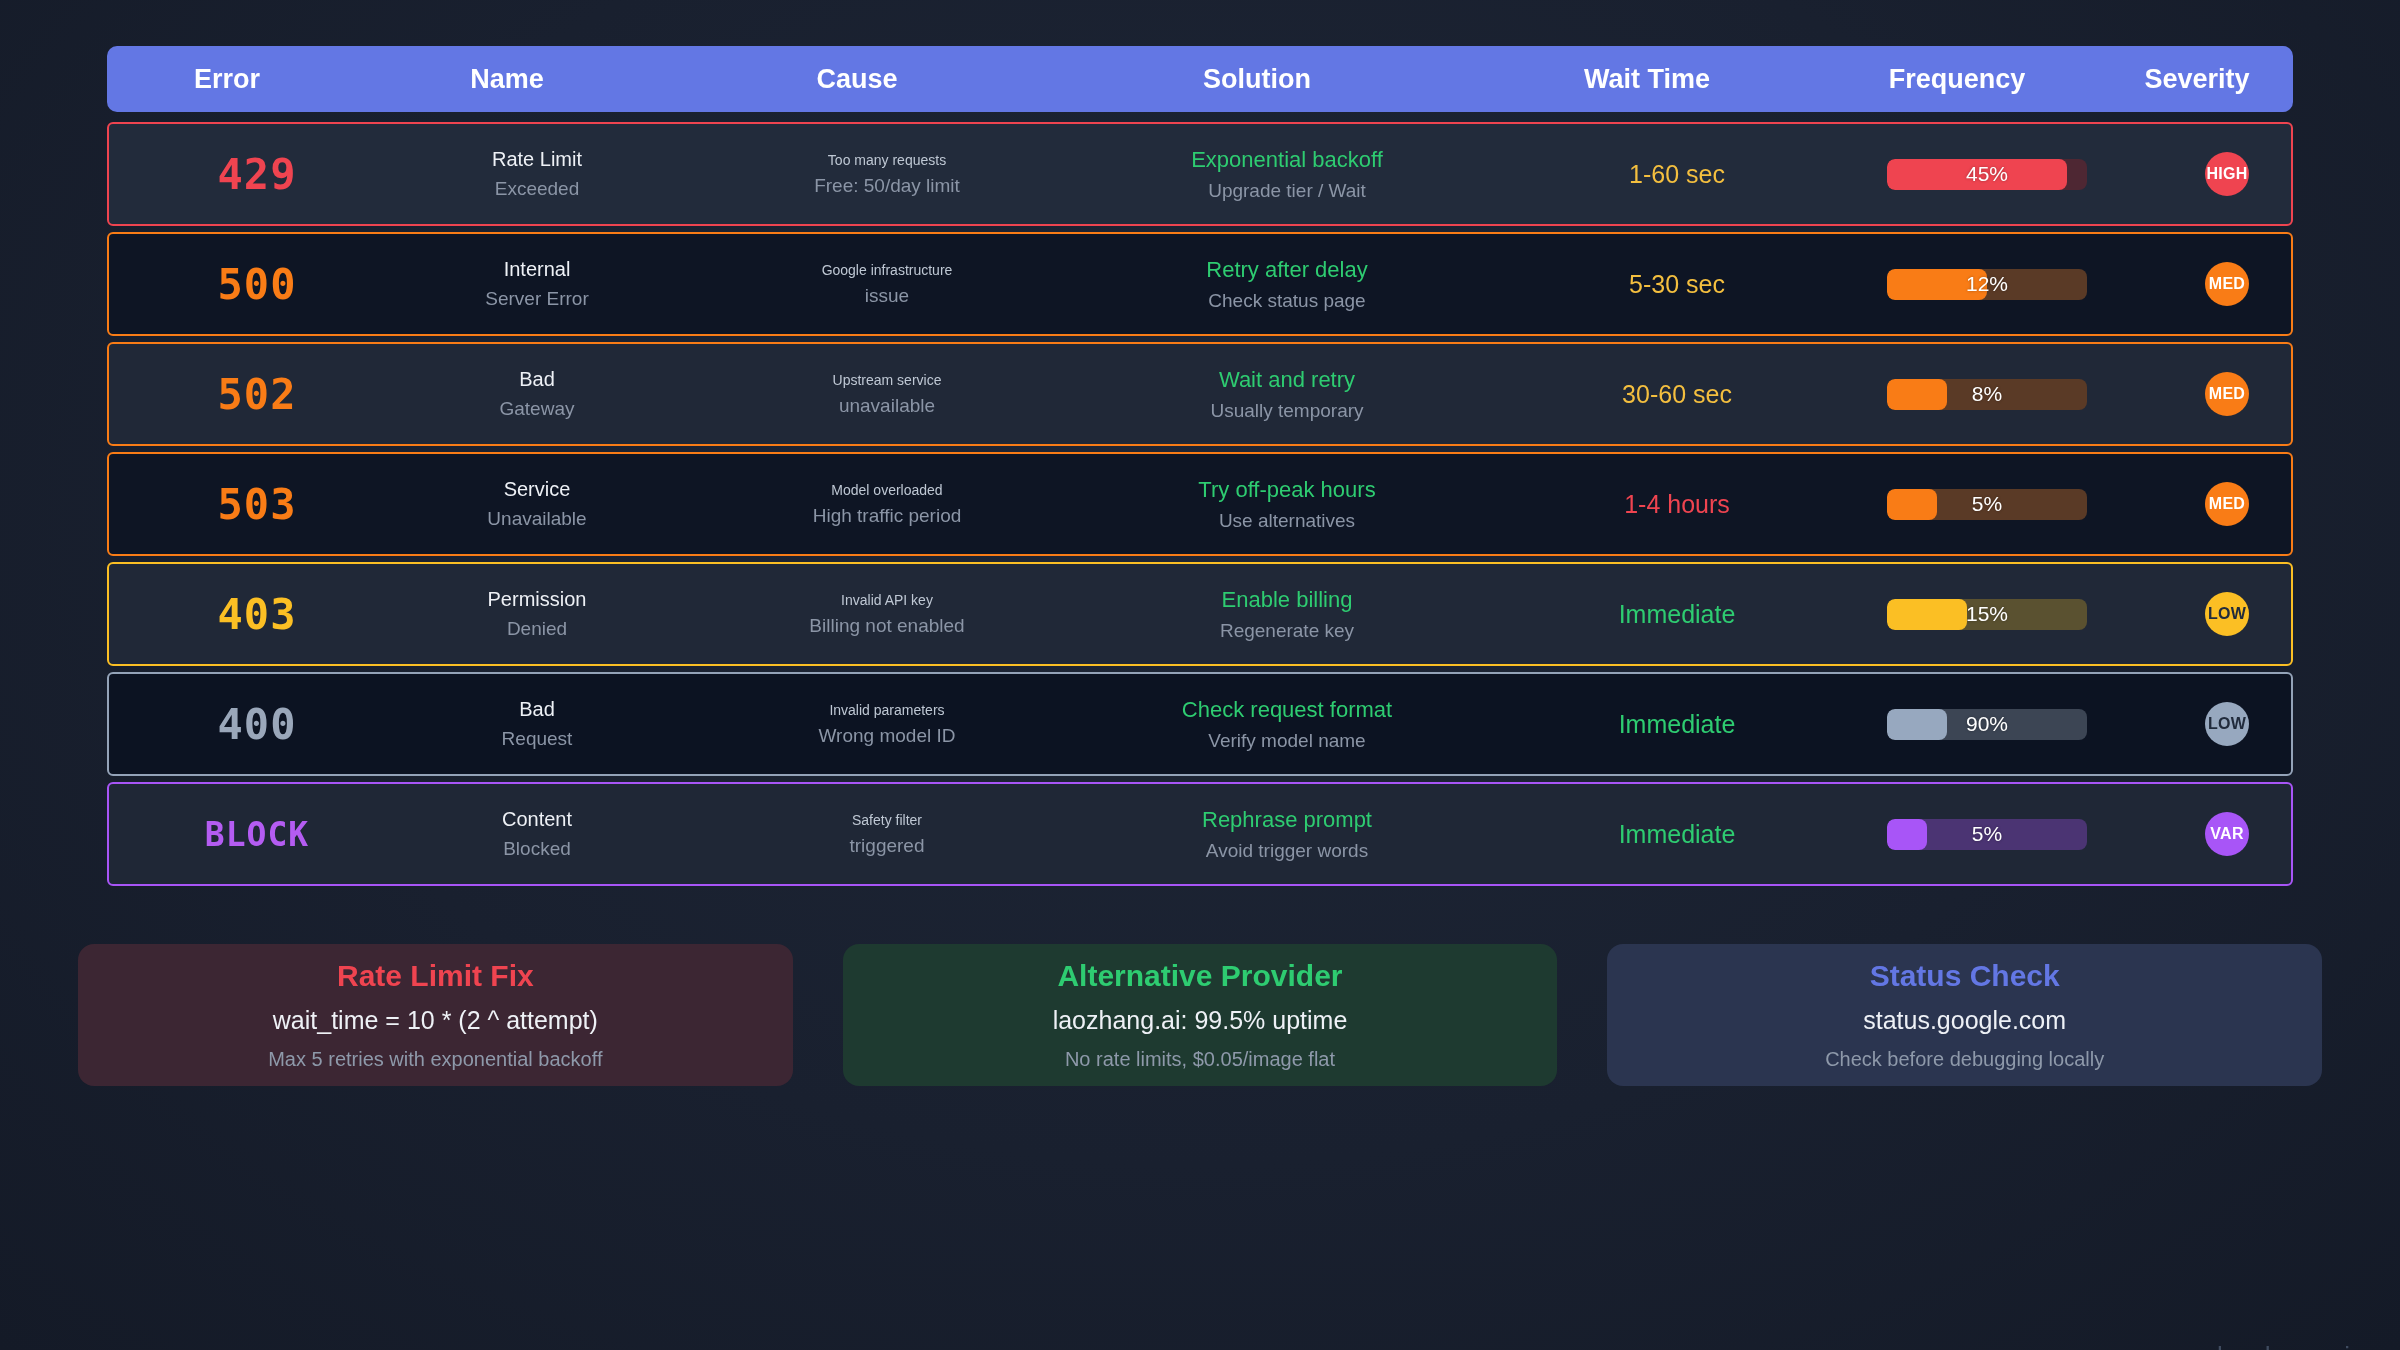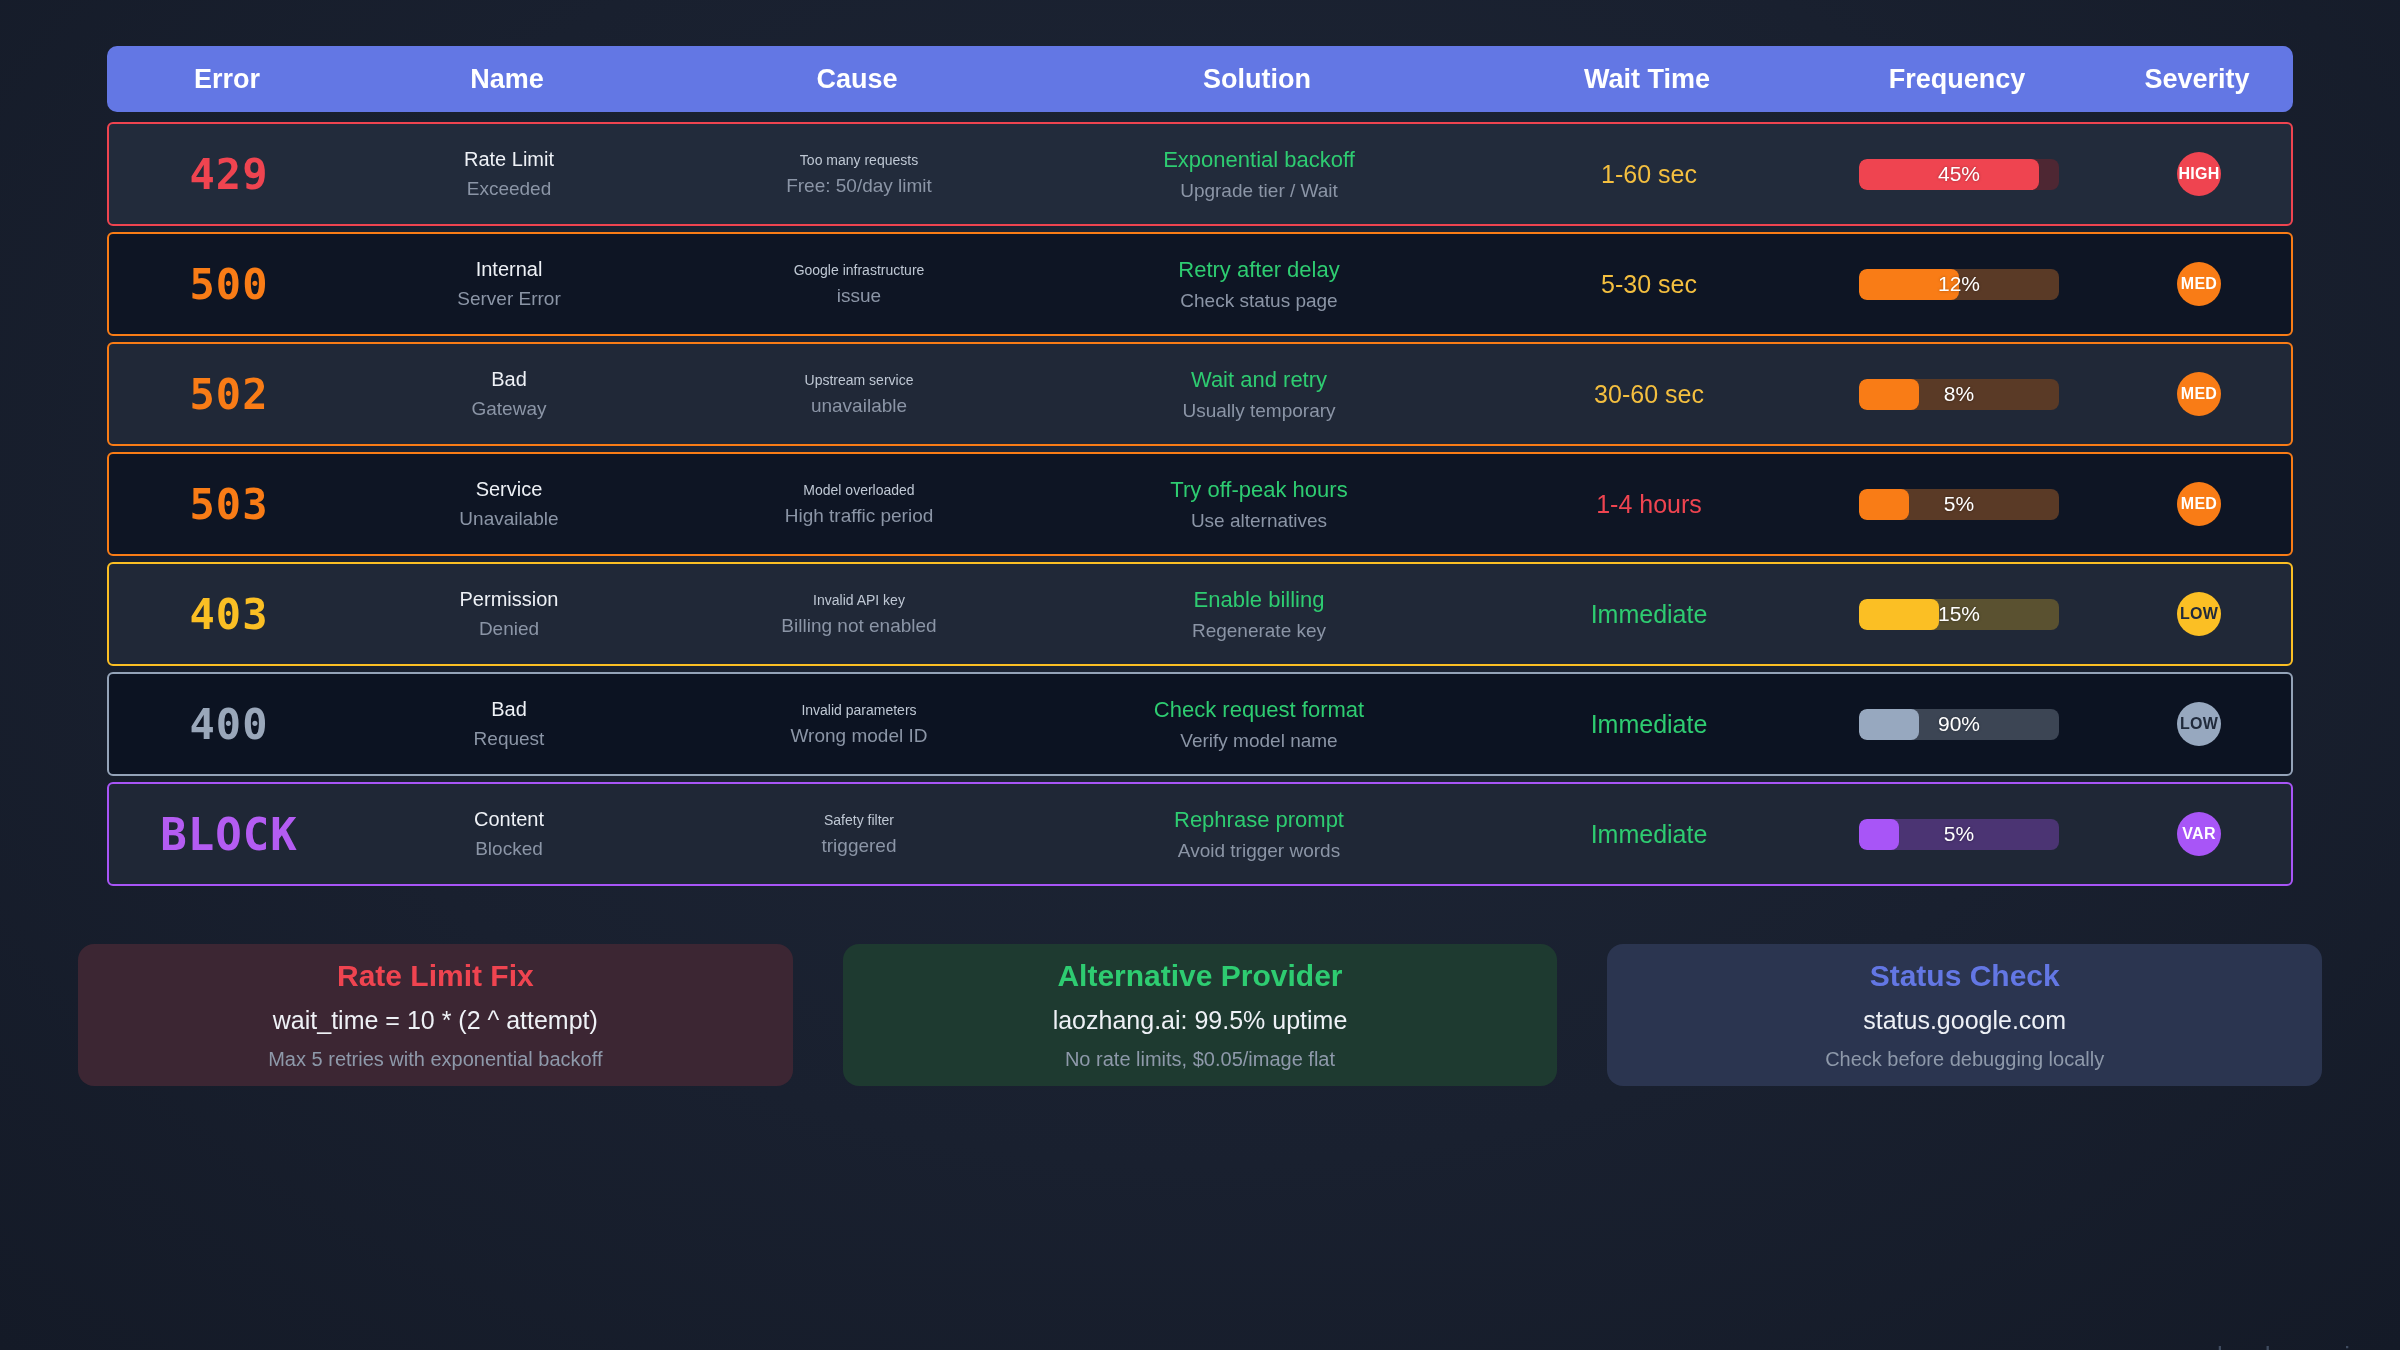--- a/index.html
+++ b/index.html
@@ -29,28 +29,28 @@
   }
   .thead {
     background: var(--header-bg, #6377e4);
     height: 66px; border-radius: 10px; margin-bottom: 10px;
   }
   .thead .hcell {
     color: #ffffff; font-size: 27px; font-weight: 700; text-align: center;
   }
   .row {
     height: 104px; margin-bottom: 6px;
-    border: 2px solid #888; border-radius: 6px;
+    border: 2px solid #888; border-radius: 6px; padding-left: 28px;
   }
   .cell { text-align: center; }
   .code {
     font-family: "DejaVu Sans Mono", monospace;
     font-size: 42px; font-weight: 700; letter-spacing: 1px;
   }
-  .code.small { font-size: 44px; }
+  .code.small { font-size: 33px; }
   .stack { display: flex; flex-direction: column; gap: 7px; align-items: center; justify-content: center; }
   .main { color: var(--text-primary, #eef1f6); font-size: 20px; font-weight: 500; }
   .main.cause { color: var(--text-cause, #bfc8d4); font-size: 14px; font-weight: 400; }
   .main.solution { color: var(--solution-green, #2ecc71); font-size: 22px; font-weight: 400; }
   .subline { color: var(--text-muted, #8b95a6); font-size: 19px; font-weight: 400; }
   .wait { font-size: 25px; font-weight: 500; }
 
   .freq { display: flex; justify-content: center; }
   .track {
     position: relative; width: 200px; height: 31px; border-radius: 8px; overflow: hidden;

